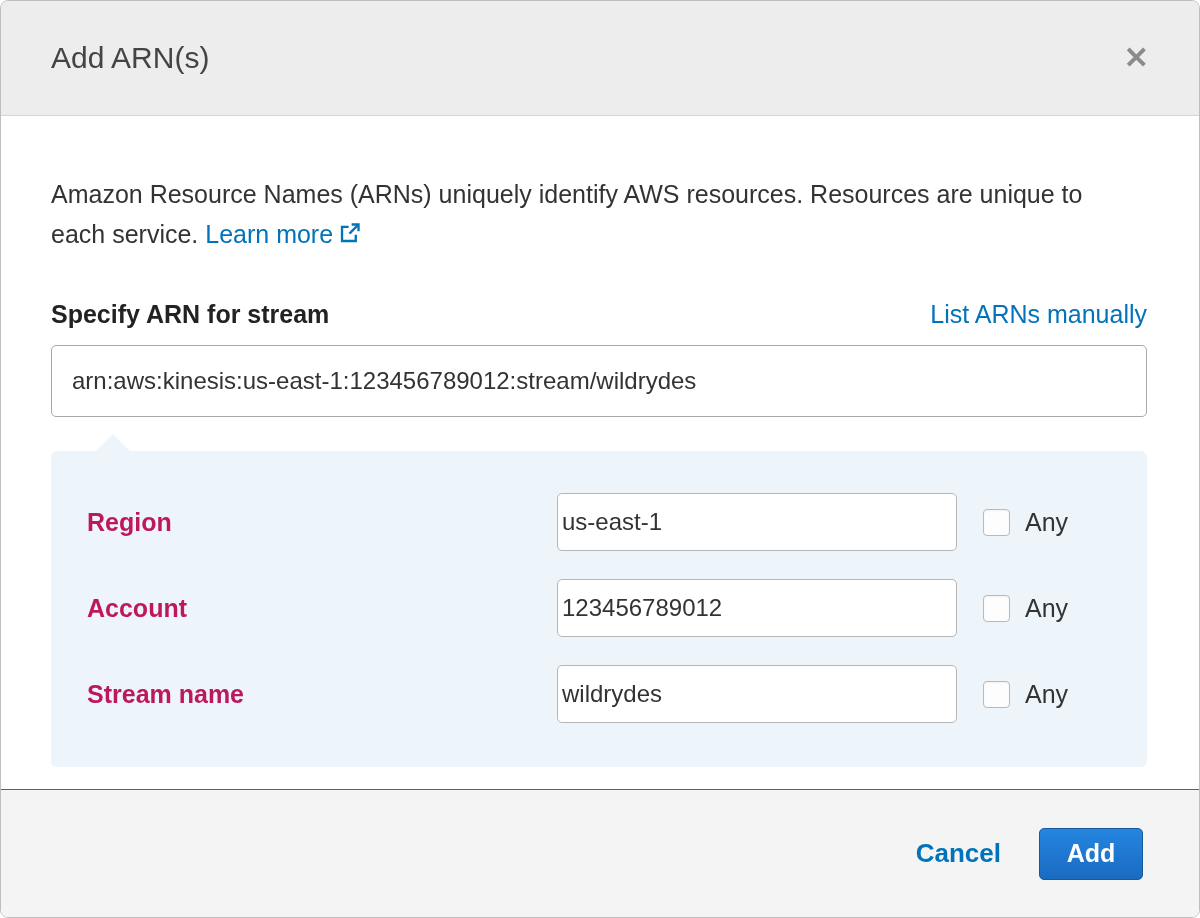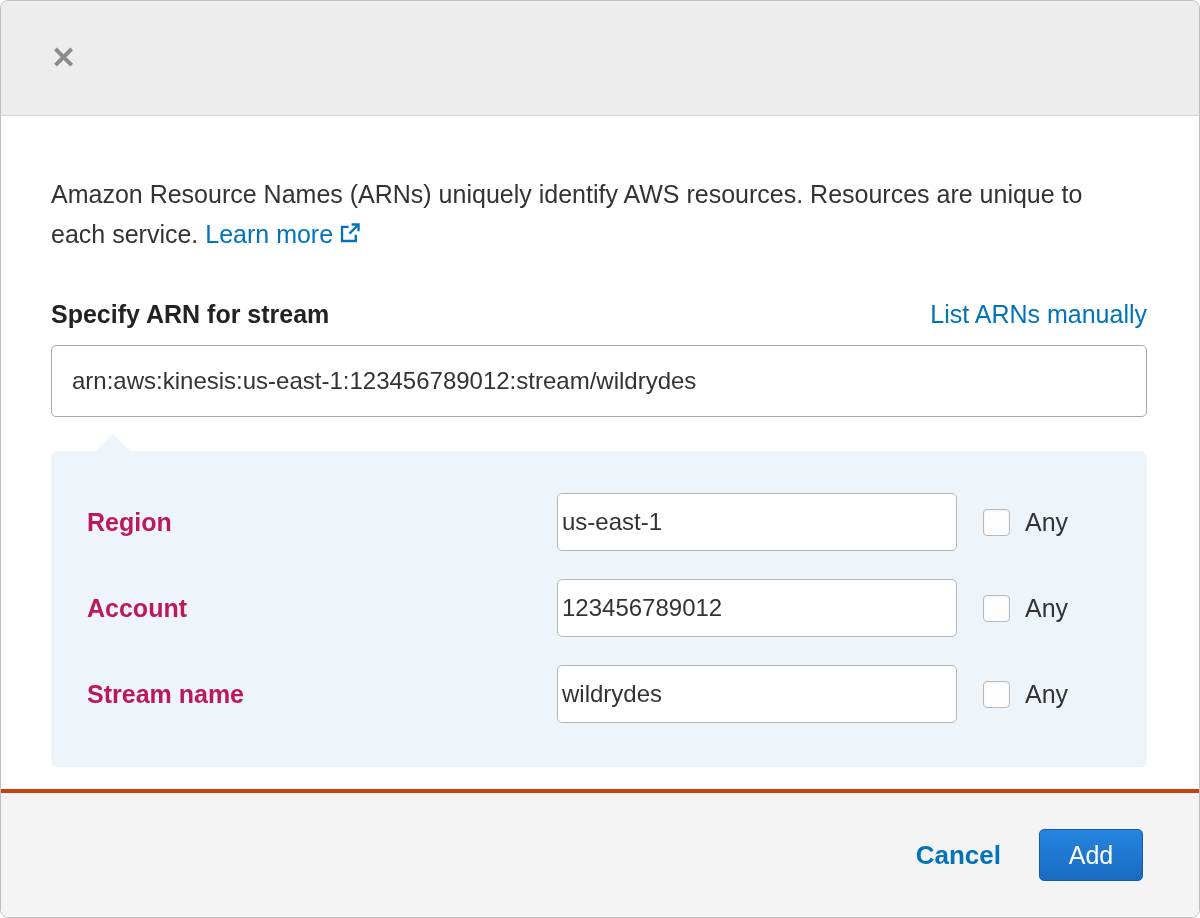--- a/index.html
+++ b/index.html
@@ -154,21 +154,21 @@
   .any-label {
     font-size: 25px;
     color: #333333;
     margin-left: 15px;
   }
   
   .modal-footer {
     flex: 0 0 auto;
     height: 128px;
     background: #f4f4f4;
-    border-top: 4px solid #c2410c;
+    border-top: 1px solid #c2410c;
     display: flex;
     align-items: center;
     justify-content: flex-end;
     padding: 0 56px;
   }
   .cancel-link {
     font-size: 26px;
     font-weight: 700;
     color: #0073bb;
     cursor: pointer;
@@ -178,30 +178,31 @@
     min-width: 104px;
     height: 52px;
     padding: 0 26px;
     background: #1f78d1;
     background: linear-gradient(#2585e0, #1a6bc0);
     border: 1px solid #155a9e;
     border-radius: 5px;
     color: #ffffff;
     font-family: "Liberation Sans", sans-serif;
     font-size: 25px;
-    font-weight: 400;
+    font-weight: 700;
     cursor: pointer;
   }
 </style>
 </head>
 <body>
 
 <div class="modal">
 
   <div class="modal-header">
+    <div class="modal-title">Add ARN(s)</div>
     <div class="close-btn">✕</div>
   </div>
 
   <div class="modal-body">
 
     <p class="description"><span>Amazon Resource Names (ARNs) uniquely identify AWS resources. Resources are unique to each service.</span>
       <a class="link"><span>Learn more</span><span class="ext-icon"><svg width="22" height="22" viewBox="0 0 16 16">
               <path d="M9.2 1.8h5v5" stroke="#0073bb" stroke-width="1.7" fill="none"></path>
               <path d="M14 2 7.6 8.4" stroke="#0073bb" stroke-width="1.7" fill="none"></path>
               <path d="M12.2 9.2v4.6H2.2V3.6H7" stroke="#0073bb" stroke-width="1.7" fill="none"></path>

